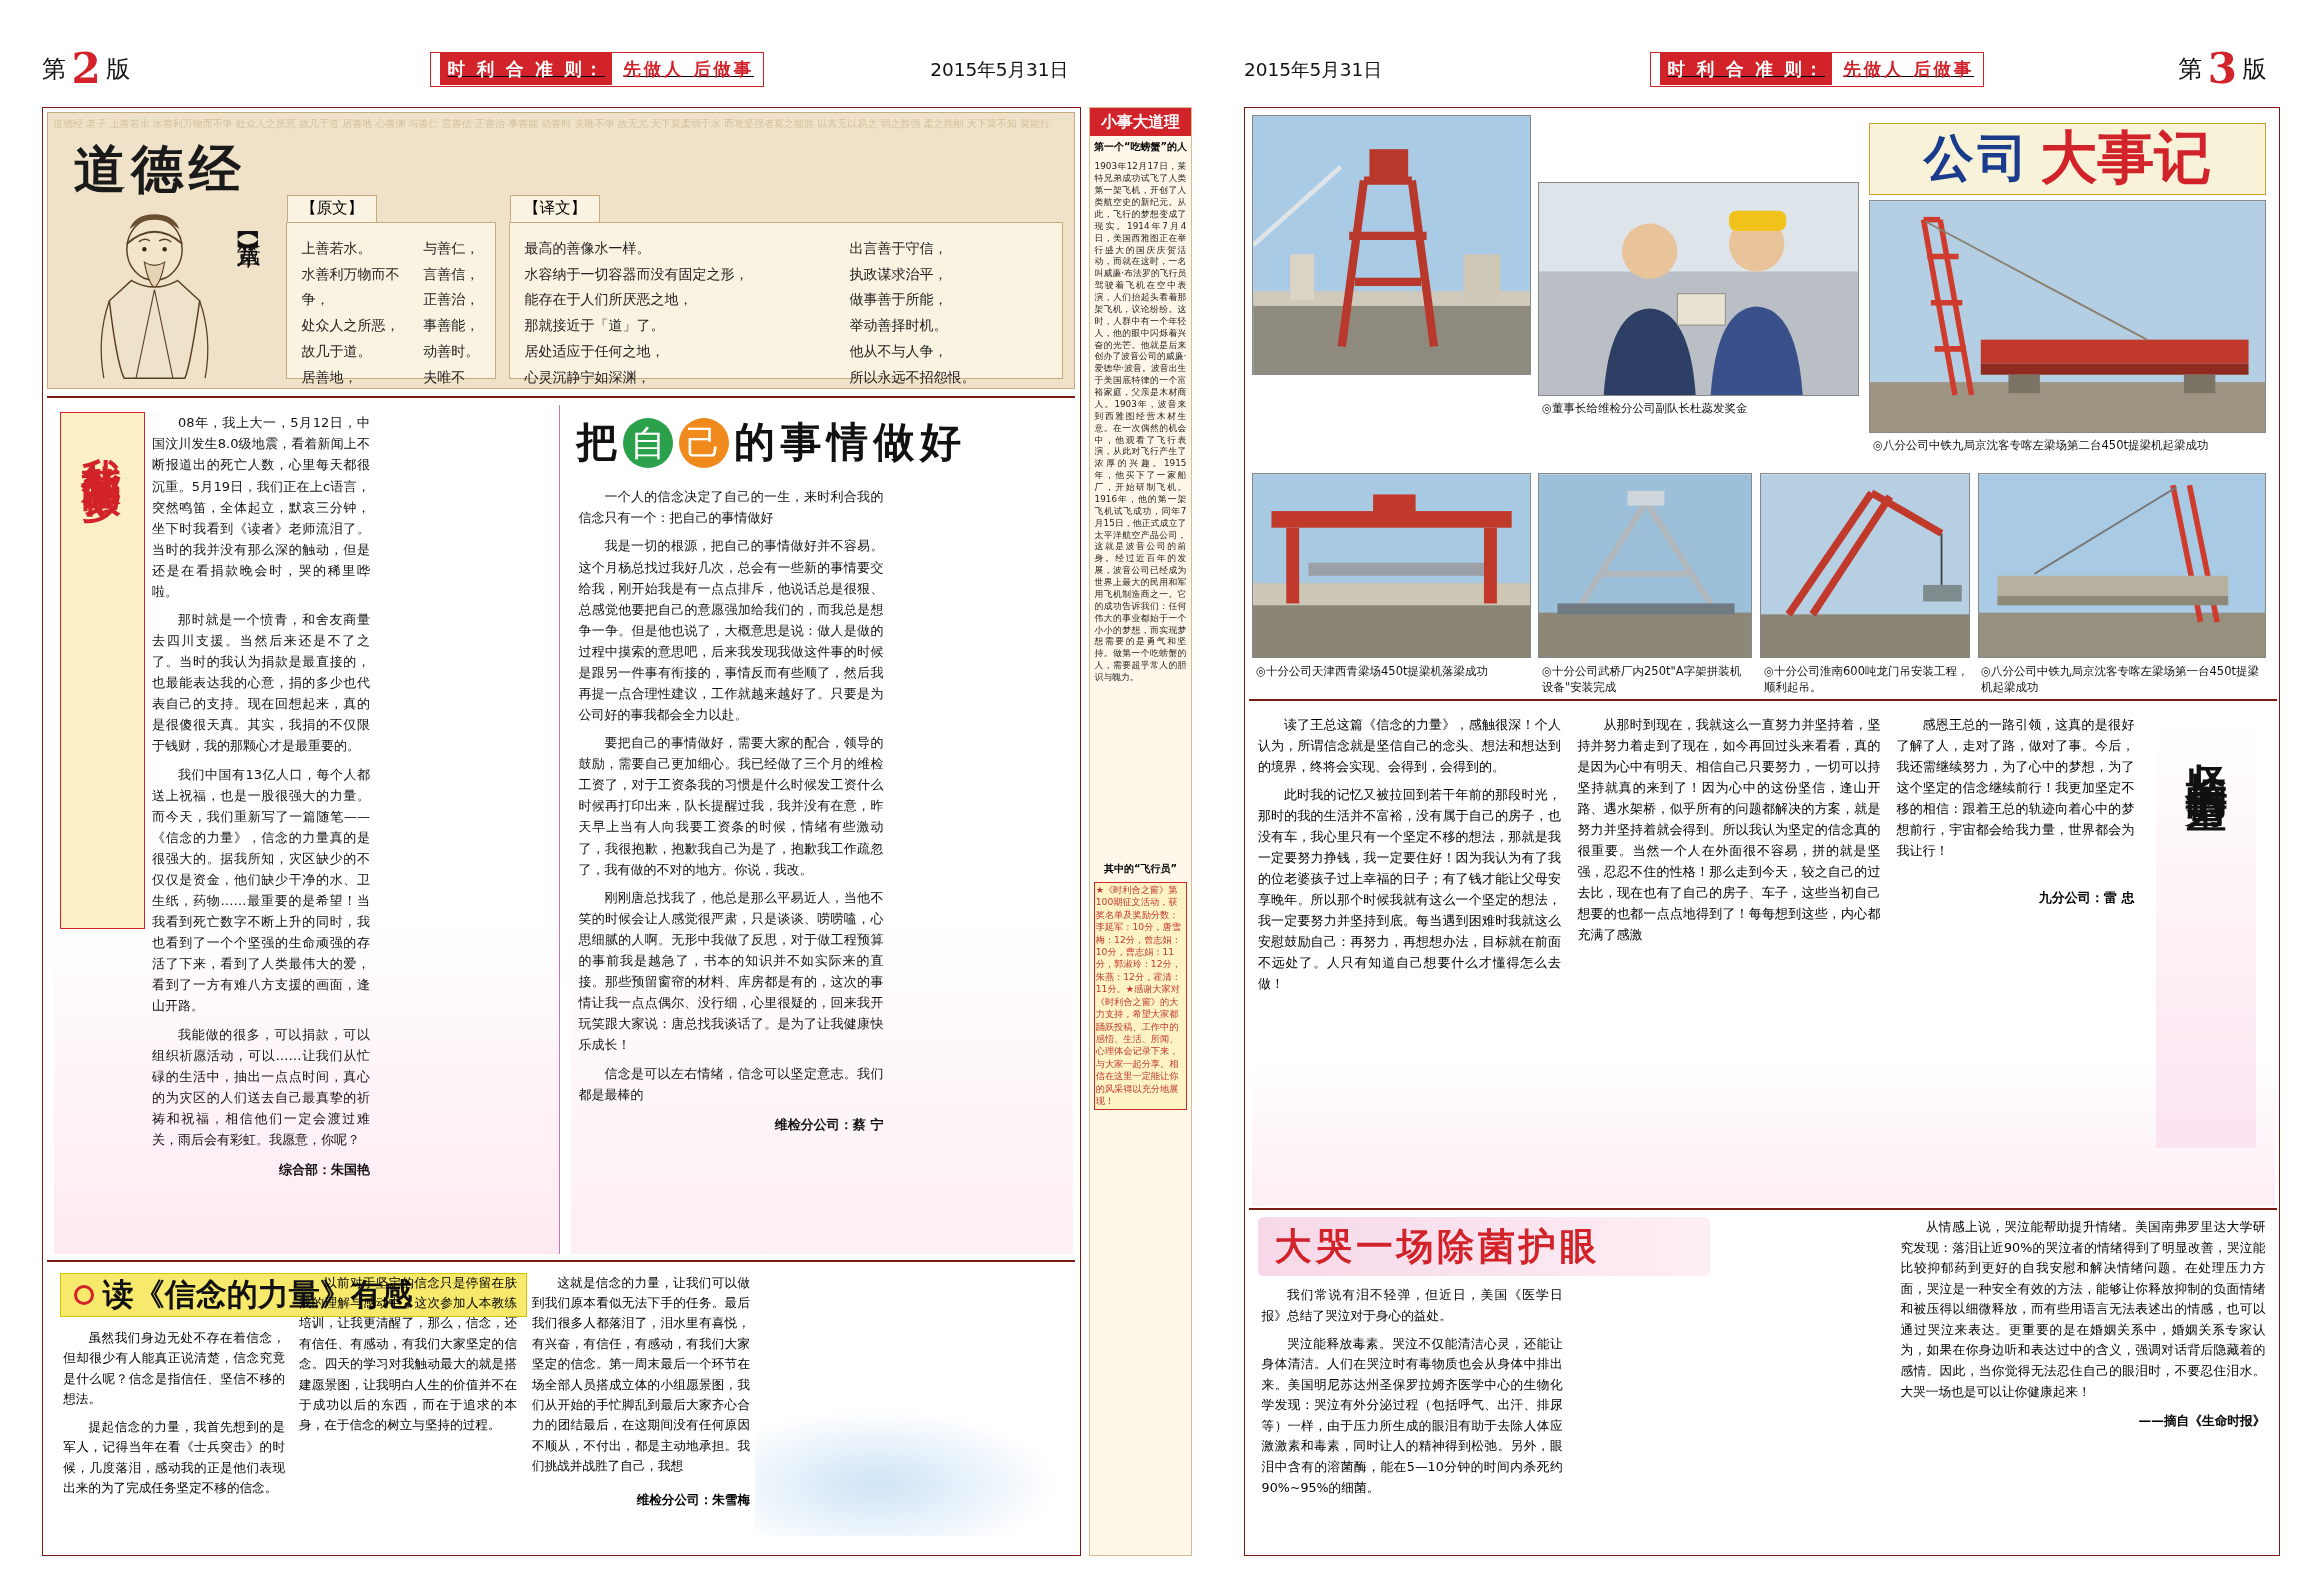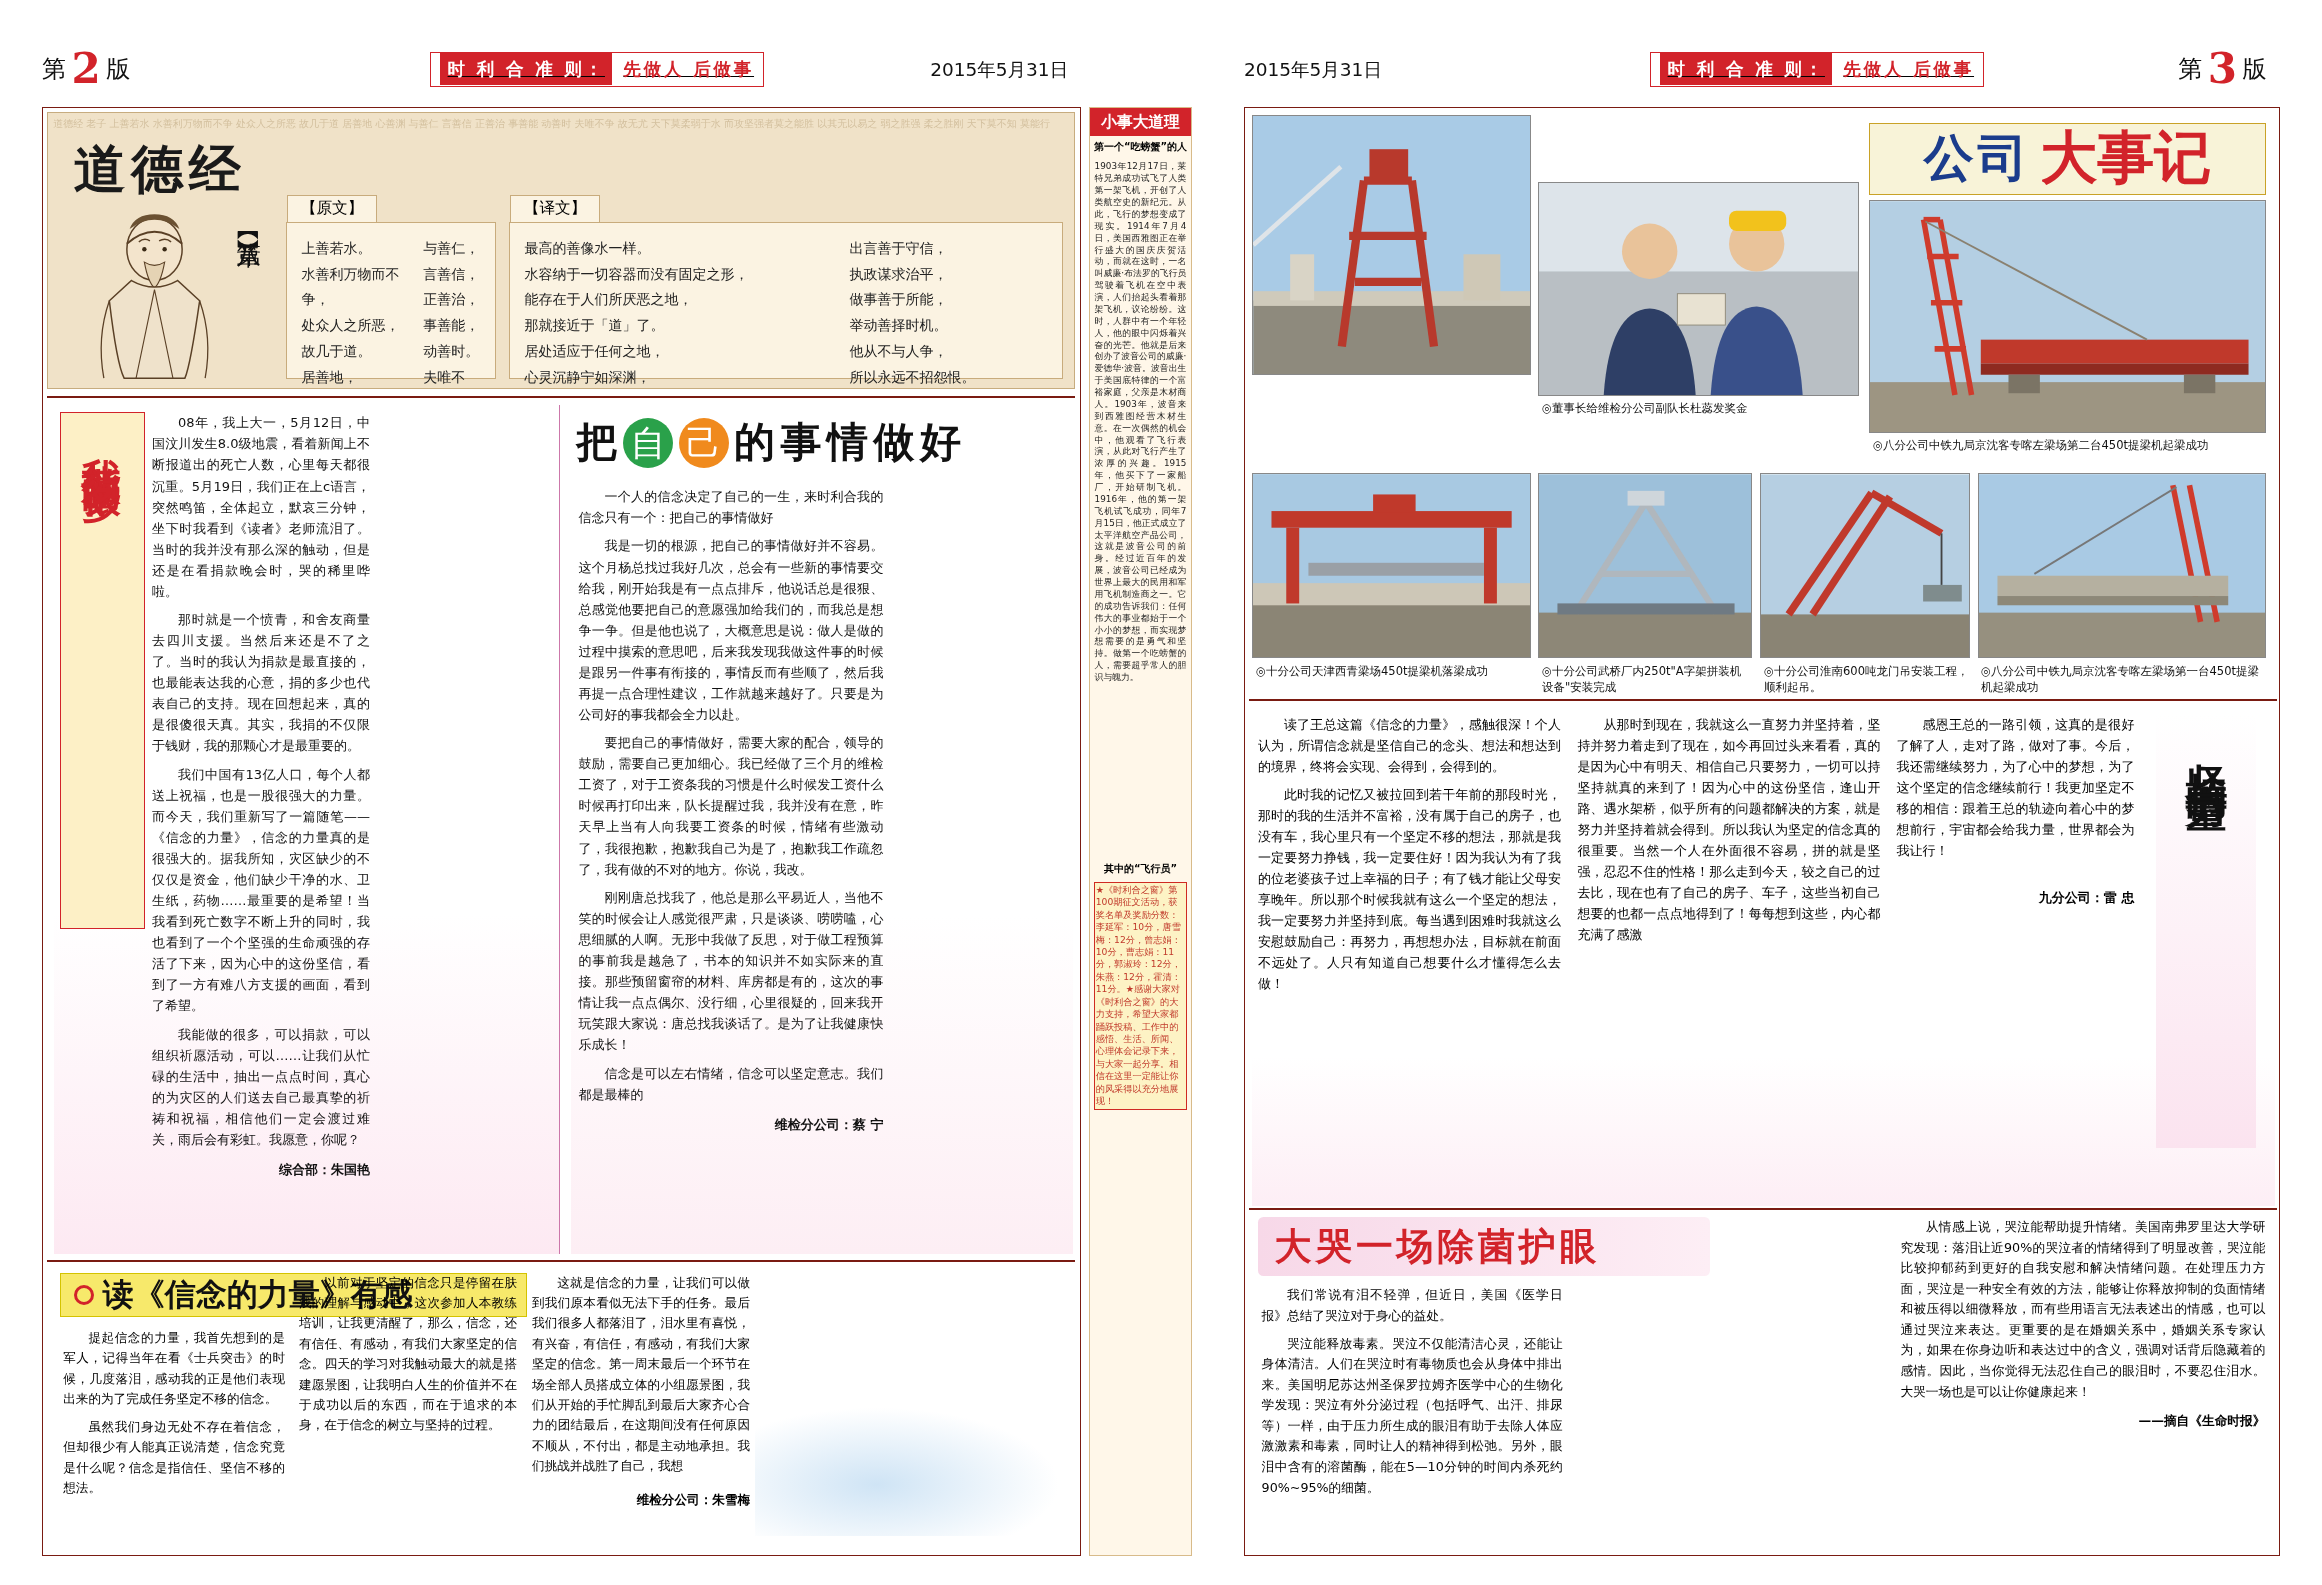--- a/index.html
+++ b/index.html
@@ -176,21 +176,21 @@
 
     <div style="position:absolute;left:3.7px;top:288px;width:1028px;height:1.8px;background:#7a1b12;"></div>
 
     <div class="blk" style="left:11px; top:297px; width:506px; height:849px; background:linear-gradient(180deg,#fff 60%,#fde9f2 100%); border-right:0.9px solid #c7a;">
       <div style="position:absolute;left:5.5px;top:7.4px;width:85px;height:517px;background:#fdf0c6;border:1.8px solid #d2232a;display:flex;justify-content:center;align-items:flex-start;padding-top:13px;">
         <div class="vtext vtitle-red" style="font-size:39px; letter-spacing:5.5px;">我能做的很多</div>
       </div>
       <div class="col-text" style="position:absolute;left:98px;top:7.4px;width:218px;font-size:13px;color:#111;">
         <p style="margin:0 0 7.4px;text-indent:2em;">08年，我上大一，5月12日，中国汶川发生8.0级地震，看着新闻上不断报道出的死亡人数，心里每天都很沉重。5月19日，我们正在上c语言，突然鸣笛，全体起立，默哀三分钟，坐下时我看到《读者》老师流泪了。当时的我并没有那么深的触动，但是还是在看捐款晚会时，哭的稀里哗啦。</p>
         <p style="margin:0 0 7.4px;text-indent:2em;">那时就是一个愤青，和舍友商量去四川支援。当然后来还是不了之了。当时的我认为捐款是最直接的，也最能表达我的心意，捐的多少也代表自己的支持。现在回想起来，真的是很傻很天真。其实，我捐的不仅限于钱财，我的那颗心才是最重要的。</p>
-        <p style="margin:0 0 7.4px;text-indent:2em;">我们中国有13亿人口，每个人都送上祝福，也是一股很强大的力量。而今天，我们重新写了一篇随笔——《信念的力量》，信念的力量真的是很强大的。据我所知，灾区缺少的不仅仅是资金，他们缺少干净的水、卫生纸，药物……最重要的是希望！当我看到死亡数字不断上升的同时，我也看到了一个个坚强的生命顽强的存活了下来，因为心中的这份坚信，看到了一方有难八方支援的画面，看到了希望。</p>
+        <p style="margin:0 0 7.4px;text-indent:2em;">我们中国有13亿人口，每个人都送上祝福，也是一股很强大的力量。而今天，我们重新写了一篇随笔——《信念的力量》，信念的力量真的是很强大的。据我所知，灾区缺少的不仅仅是资金，他们缺少干净的水、卫生纸，药物……最重要的是希望！当我看到死亡数字不断上升的同时，我也看到了一个个坚强的生命顽强的存活了下来，看到了人类最伟大的爱，看到了一方有难八方支援的画面，逢山开路。</p>
         <p style="margin:0 0 7.4px;text-indent:2em;">我能做的很多，可以捐款，可以组织祈愿活动，可以……让我们从忙碌的生活中，抽出一点点时间，真心的为灾区的人们送去自己最真挚的祈祷和祝福，相信他们一定会渡过难关，雨后会有彩虹。我愿意，你呢？</p>
         <p class="sig" style="margin:9.2px 0 0;">综合部：朱国艳</p>
       </div>
     </div>
 
     <div class="blk" style="left:528px; top:297px; width:502px; height:849px; background:linear-gradient(180deg,#fff 60%,#fdeef4 100%);">
       <div style="position:absolute;left:5.5px;top:7.4px;width:489px;height:61px;display:flex;align-items:center;gap:5.5px;">
         <span class="art2-title" style="color:#111;">把</span>
         <span class="circle-g">自</span>
         <span class="circle-o">己</span>
@@ -211,22 +211,22 @@
     </div>
 
     <div style="position:absolute;left:3.7px;top:1152px;width:1028px;height:1.8px;background:#7a1b12;"></div>
 
     <div class="blk" style="left:11px; top:1161px; width:1015px; height:277px;">
       <div class="yellowbar" style="position:absolute;left:5.5px;top:3.7px;width:467px;height:44px;display:flex;align-items:center;gap:9.2px;padding-left:13px;">
         <span style="display:inline-block;width:20px;height:20px;border:3.7px solid #d2232a;border-radius:50%;"></span>
         <span class="xinnian-title">读《信念的力量》有感</span>
       </div>
       <div class="col-text" style="position:absolute;left:9.2px;top:59px;width:222px;font-size:12.6px;">
+        <p style="margin:0 0 7.4px;text-indent:2em;">虽然我们身边无处不存在着信念，但却很少有人能真正说清楚，信念究竟是什么呢？信念是指信任、坚信不移的想法。</p>
         <p style="margin:0 0 7.4px;text-indent:2em;">提起信念的力量，我首先想到的是军人，记得当年在看《士兵突击》的时候，几度落泪，感动我的正是他们表现出来的为了完成任务坚定不移的信念。</p>
-        <p style="margin:0 0 7.4px;text-indent:2em;">虽然我们身边无处不存在着信念，但却很少有人能真正说清楚，信念究竟是什么呢？信念是指信任、坚信不移的想法。</p>
       </div>
       <div class="col-text" style="position:absolute;left:245px;top:3.7px;width:218px;font-size:12.6px;">
         <p style="margin:0 0 7.4px;text-indent:2em;">以前对于坚定的信念只是停留在肤浅的理解与感动中，这次参加人本教练培训，让我更清醒了，那么，信念，还有信任、有感动，有我们大家坚定的信念。四天的学习对我触动最大的就是搭建愿景图，让我明白人生的价值并不在于成功以后的东西，而在于追求的本身，在于信念的树立与坚持的过程。</p>
       </div>
       <div class="col-text" style="position:absolute;left:478px;top:3.7px;width:218px;font-size:12.6px;">
         <p style="margin:0 0 7.4px;text-indent:2em;">这就是信念的力量，让我们可以做到我们原本看似无法下手的任务。最后我们很多人都落泪了，泪水里有喜悦，有兴奋，有信任，有感动，有我们大家坚定的信念。第一周末最后一个环节在场全部人员搭成立体的小组愿景图，我们从开始的手忙脚乱到最后大家齐心合力的团结最后，在这期间没有任何原因不顺从，不付出，都是主动地承担。我们挑战并战胜了自己，我想</p>
         <p class="sig" style="margin:13px 0 0;">维检分公司：朱雪梅</p>
       </div>
       <div class="col-text" style="position:absolute;left:713px;top:3.7px;width:292px;font-size:12.6px;"></div>
       <div style="position:absolute;left:701px;top:138px;width:305px;height:129px;background:radial-gradient(ellipse at 40% 60%, #cfe4f5 0%, #ffffff 70%);"></div>

